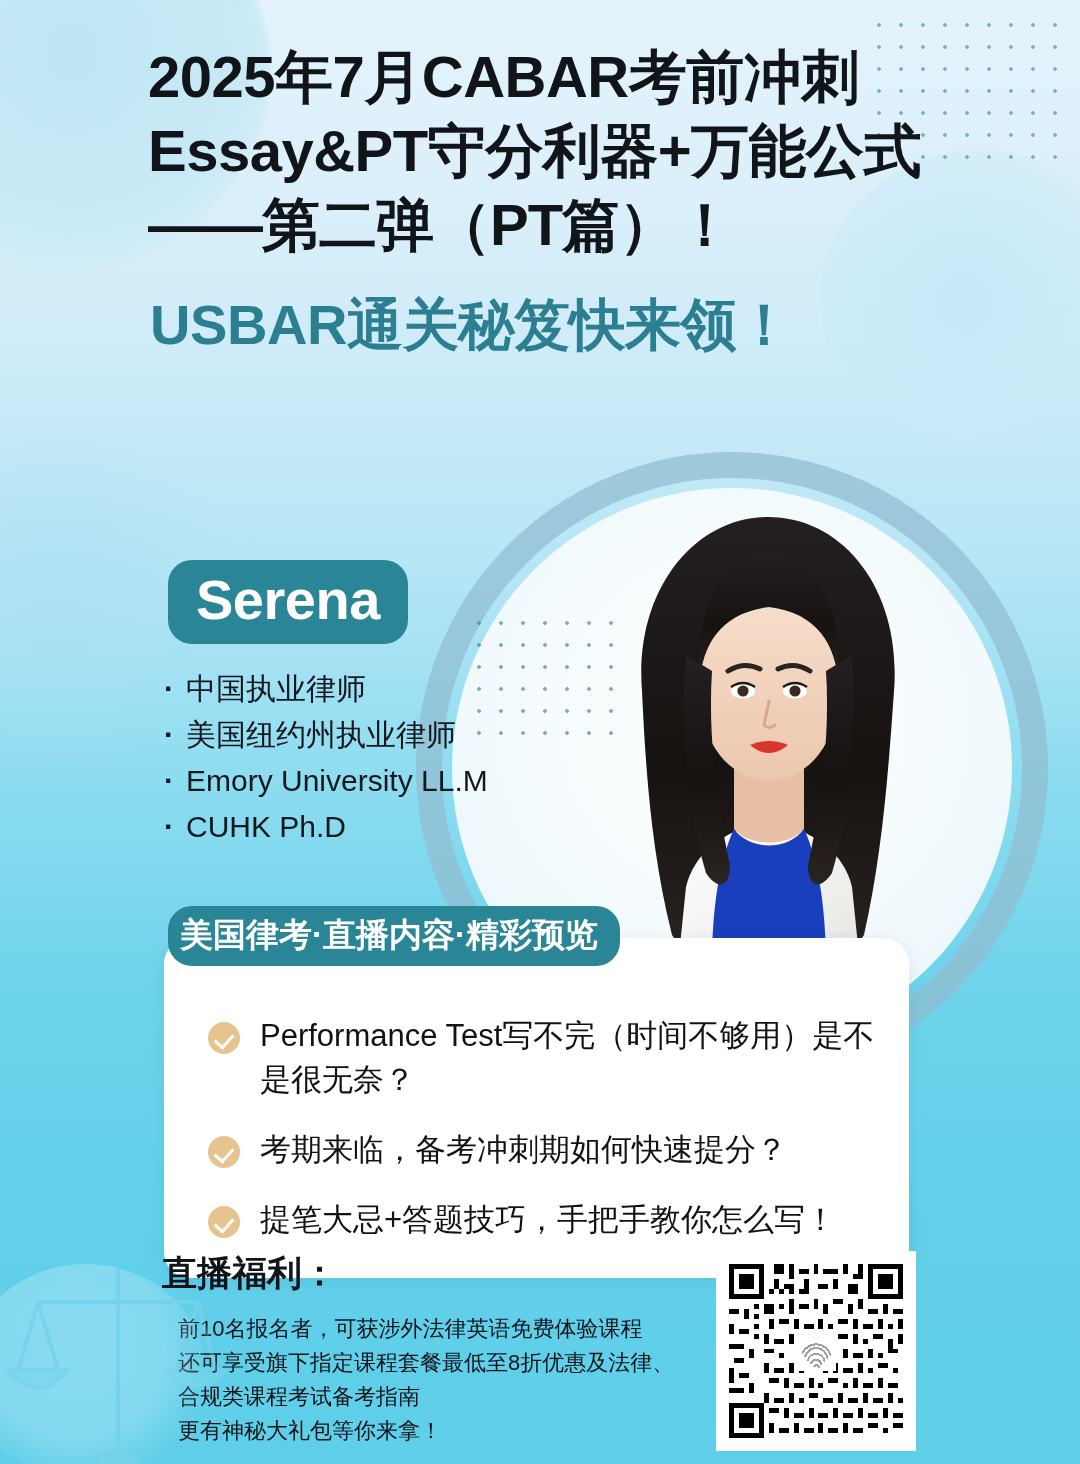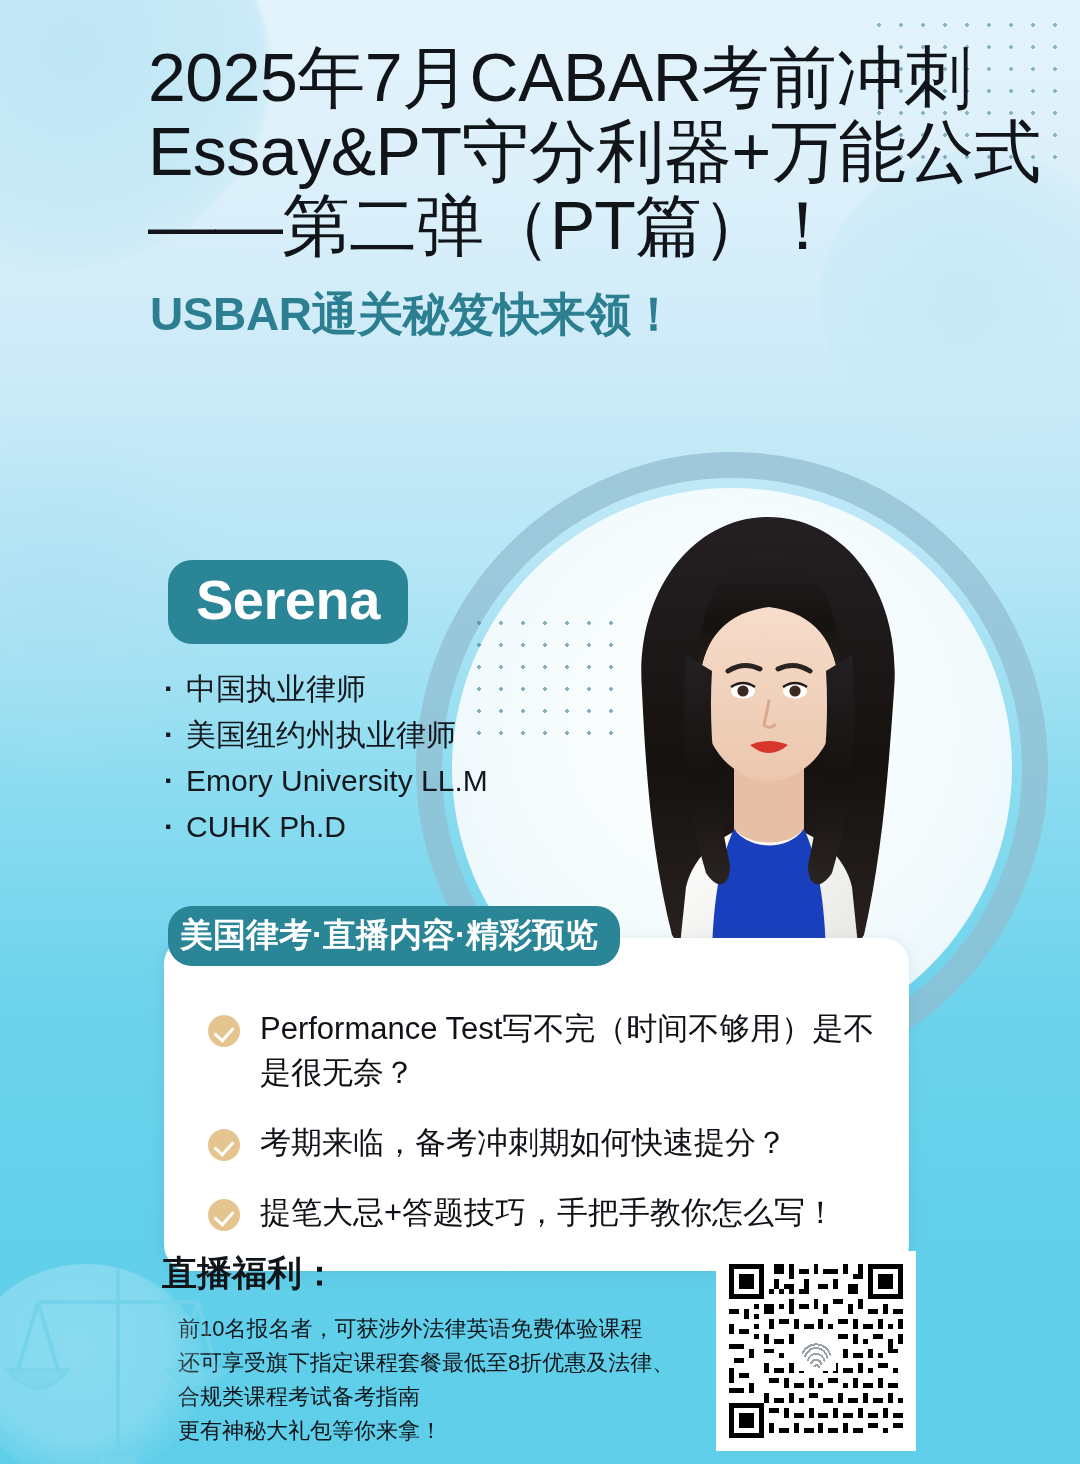--- a/index.html
+++ b/index.html
@@ -89,33 +89,33 @@
     background: radial-gradient(circle at 46% 40%, #eaf9fd 0%, #d6f1fa 48%, rgba(214,241,250,0) 76%);
   }
 
   
   .headline {
     position: absolute;
     left: 148px; top: 40px;
     width: 830px;
   }
   .headline .line {
-    font-size: 68px;
+    font-size: 58px;
     line-height: 74px;
-    font-weight: 400;
+    font-weight: 700;
     color: #111418;
     letter-spacing: -0.5px;
     white-space: nowrap;
   }
   .headline .line.l3 { letter-spacing: -1px; }
 
   .subheadline {
     position: absolute;
-    left: 150px; top: 286px;
-    font-size: 46px;
+    left: 150px; top: 297px;
+    font-size: 56px;
     line-height: 56px;
     font-weight: 800;
     color: #2c7f91;
     letter-spacing: -0.4px;
     white-space: nowrap;
   }
 
   .date-banner {
     position: absolute;
     left: 150px; top: 379px;
@@ -191,21 +191,21 @@
     padding: 9px 22px 12px 12px;
     font-size: 33px;
     line-height: 39px;
     font-weight: 700;
     white-space: nowrap;
     z-index: 4;
   }
   .bullet-row {
     display: flex;
     align-items: flex-start;
-    margin: 7px 0 26px 18px;
+    margin: 14px 0 26px 18px;
   }
   .bullet-row:last-child { margin-bottom: 6px; }
   .check-icon {
     flex: 0 0 auto;
     width: 32px; height: 32px;
     border-radius: 50%;
     background: #e5c48f;
     margin: 8px 20px 0 0;
     position: relative;
   }

